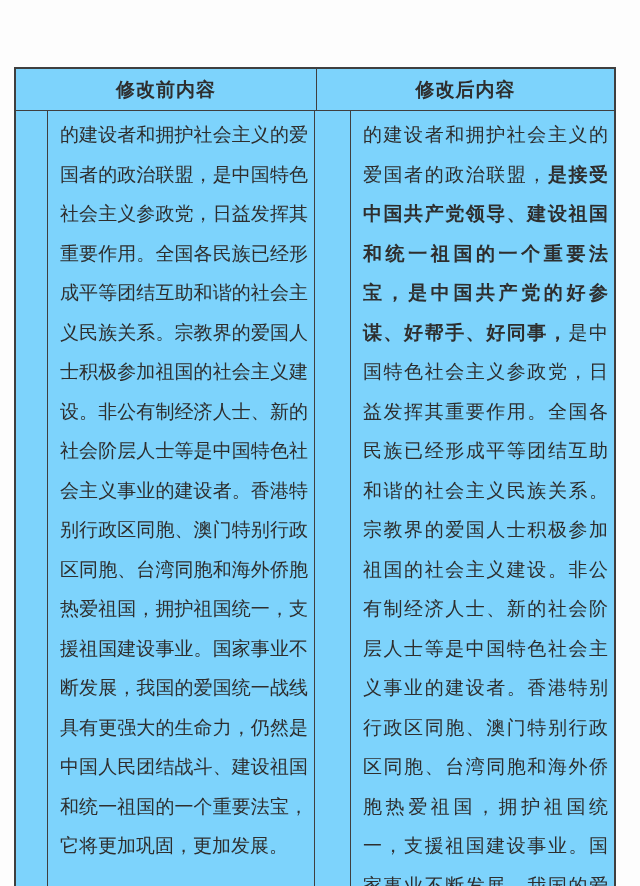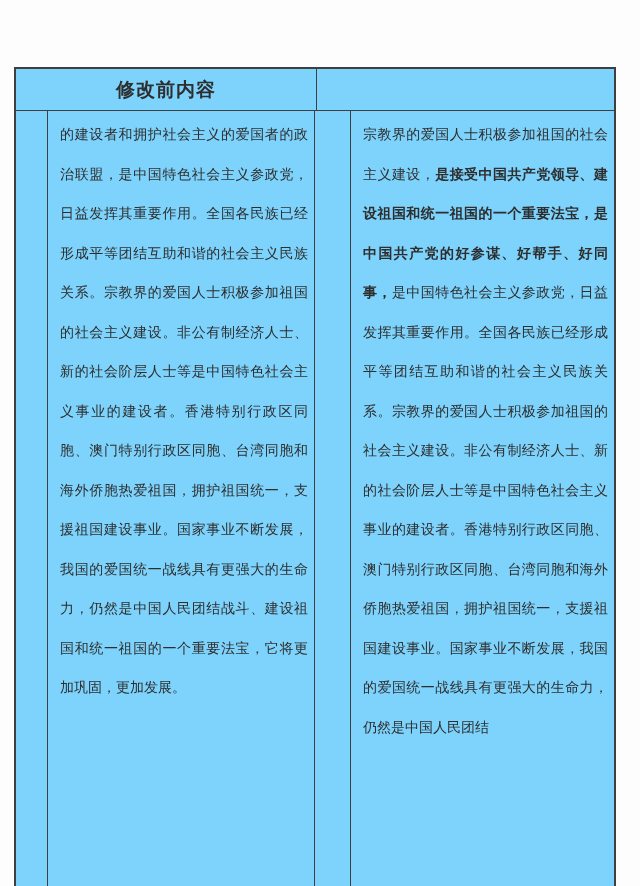--- a/index.html
+++ b/index.html
@@ -72,44 +72,45 @@
   }
   .content-after {
     flex: 1 1 auto;
   }
   .content {
     overflow: hidden;
   }
   .content p {
     margin: 0;
     padding: 4px 6px 0 12px;
-    font-size: 14px;
+    font-size: 19px;
     line-height: 39.5px;
     text-align: justify;
     word-break: break-all;
     overflow-wrap: anywhere;
   }
   .seg {
     font-weight: 400;
   }
   .seg-bold {
     font-family: "DejaVu Sans", "Liberation Sans", sans-serif;
     font-weight: 700;
   }
 </style>
 </head>
 <body>
 
 <div class="doc-table">
   <div class="thead">
     <div class="th th-left">修改前内容</div>
+    <div class="th th-right">修改后内容</div>
   </div>
   <div class="tbody">
     <div class="cell gutter-left"></div>
     <div class="cell content content-before">
       <p><span class="seg">的建设者和拥护社会主义的爱国者的政治联盟，是中国特色社会主义参政党，日益发挥其重要作用。全国各民族已经形成平等团结互助和谐的社会主义民族关系。宗教界的爱国人士积极参加祖国的社会主义建设。非公有制经济人士、新的社会阶层人士等是中国特色社会主义事业的建设者。香港特别行政区同胞、澳门特别行政区同胞、台湾同胞和海外侨胞热爱祖国，拥护祖国统一，支援祖国建设事业。国家事业不断发展，我国的爱国统一战线具有更强大的生命力，仍然是中国人民团结战斗、建设祖国和统一祖国的一个重要法宝，它将更加巩固，更加发展。</span></p>
     </div>
     <div class="cell gutter-right"></div>
     <div class="cell content content-after">
-      <p><span class="seg">宗教界的爱国人士积极参加祖国的社会主义建设，</span><span class="seg seg-bold">是接受中国共产党领导、建设祖国和统一祖国的一个重要法宝，是中国共产党的好参谋、好帮手、好同事，</span><span class="seg">是中国特色社会主义参政党，日益发挥其重要作用。全国各民族已经形成平等团结互助和谐的社会主义民族关系。宗教界的爱国人士积极参加祖国的社会主义建设。非公有制经济人士、新的社会阶层人士等是中国特色社会主义事业的建设者。香港特别行政区同胞、澳门特别行政区同胞、台湾同胞和海外侨胞热爱祖国，拥护祖国统一，支援祖国建设事业。国家事业不断发展，我国的爱国统一战线具有更强大的生命力，仍然是中国人民团结</span></p>
+      <p><span class="seg">的建设者和拥护社会主义的爱国者的政治联盟，</span><span class="seg seg-bold">是接受中国共产党领导、建设祖国和统一祖国的一个重要法宝，是中国共产党的好参谋、好帮手、好同事，</span><span class="seg">是中国特色社会主义参政党，日益发挥其重要作用。全国各民族已经形成平等团结互助和谐的社会主义民族关系。宗教界的爱国人士积极参加祖国的社会主义建设。非公有制经济人士、新的社会阶层人士等是中国特色社会主义事业的建设者。香港特别行政区同胞、澳门特别行政区同胞、台湾同胞和海外侨胞热爱祖国，拥护祖国统一，支援祖国建设事业。国家事业不断发展，我国的爱国统一战线具有更强大的生命力，仍然是中国人民团结</span></p>
     </div>
   </div>
 </div>
 
 </body></html>

